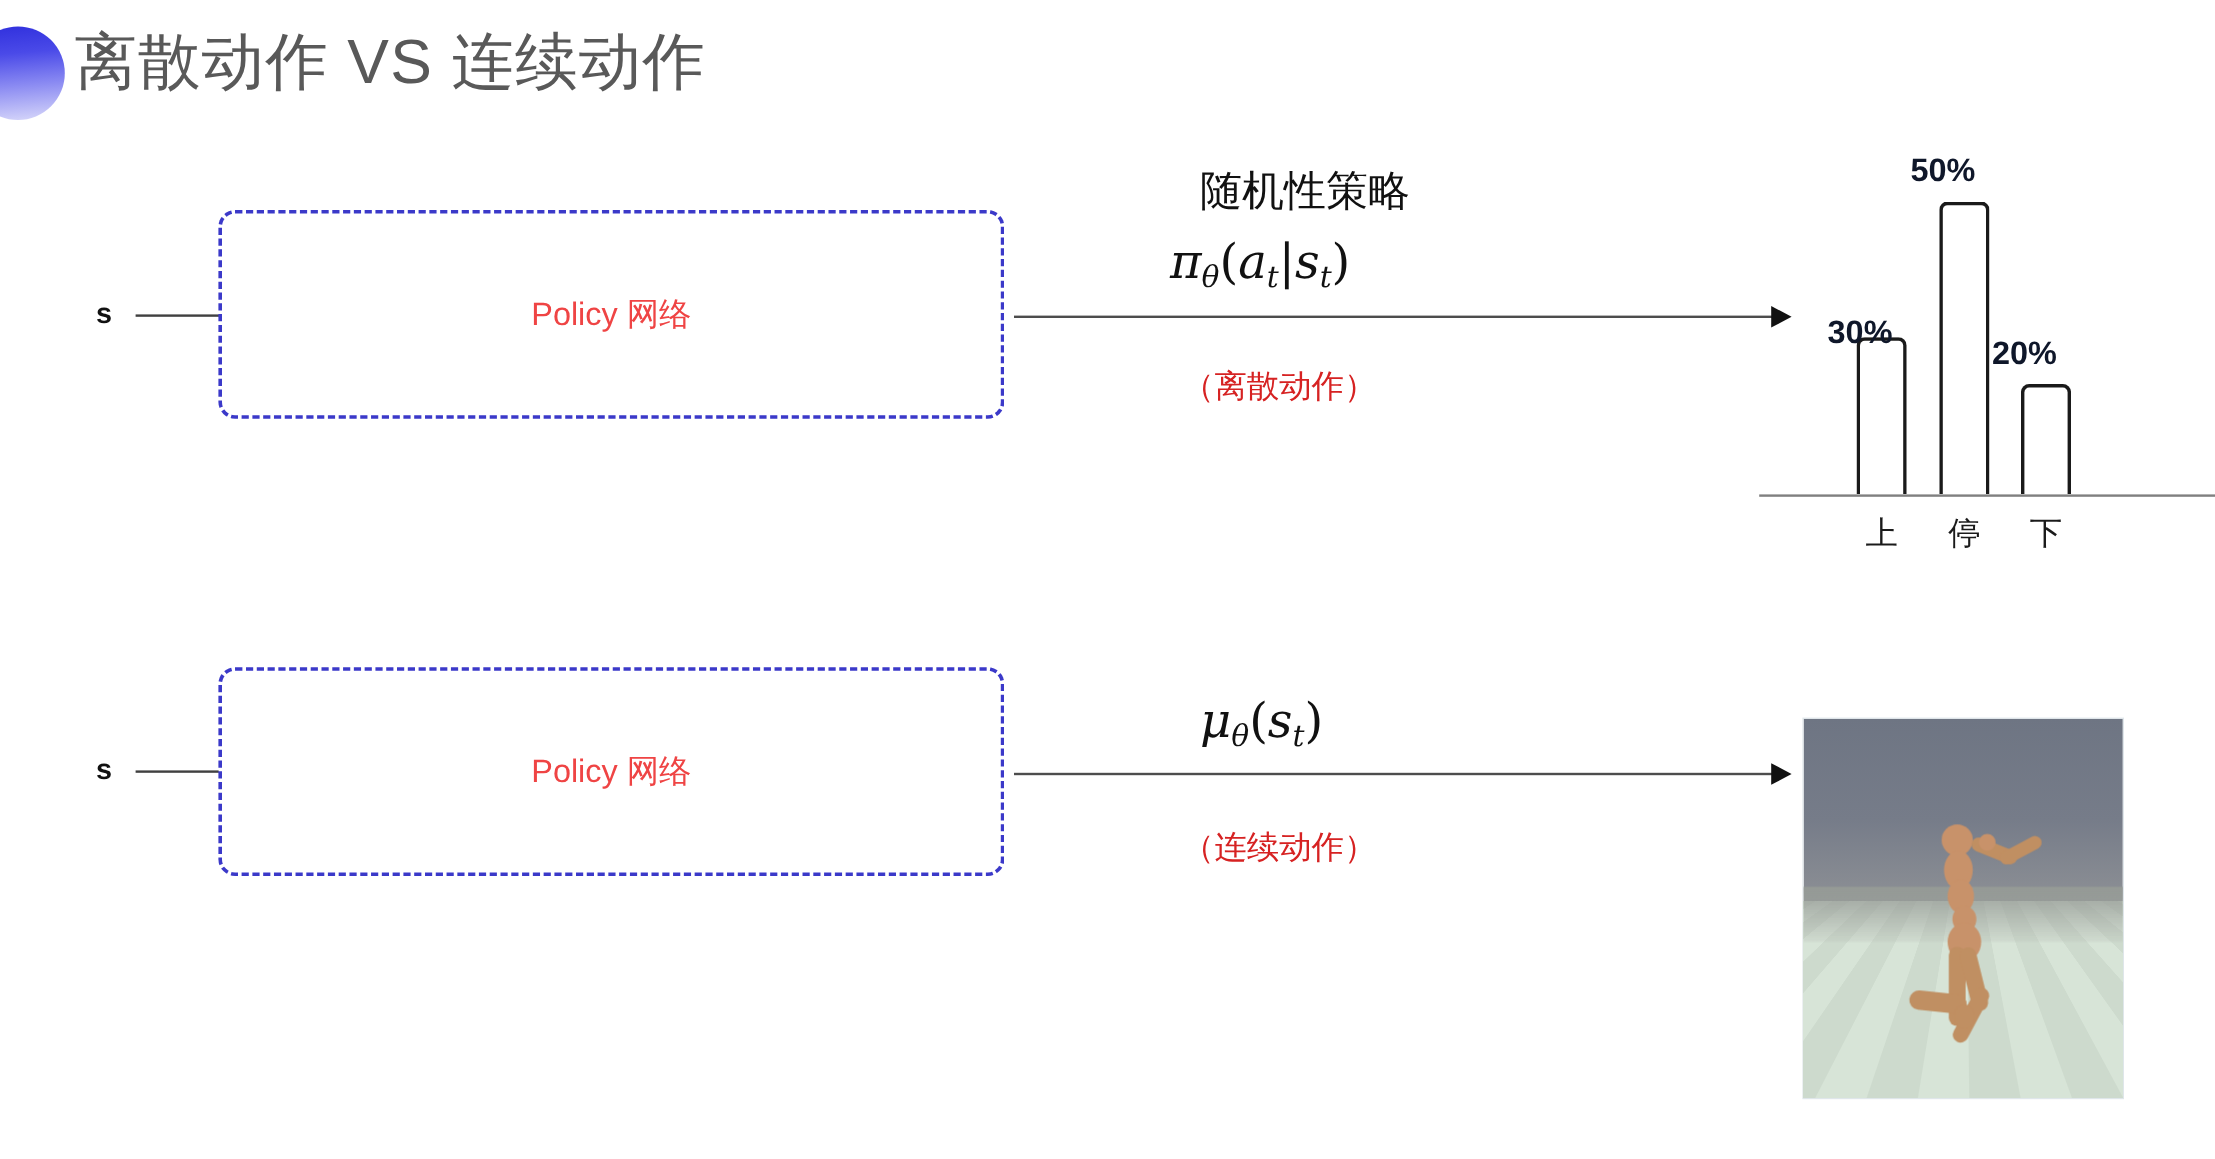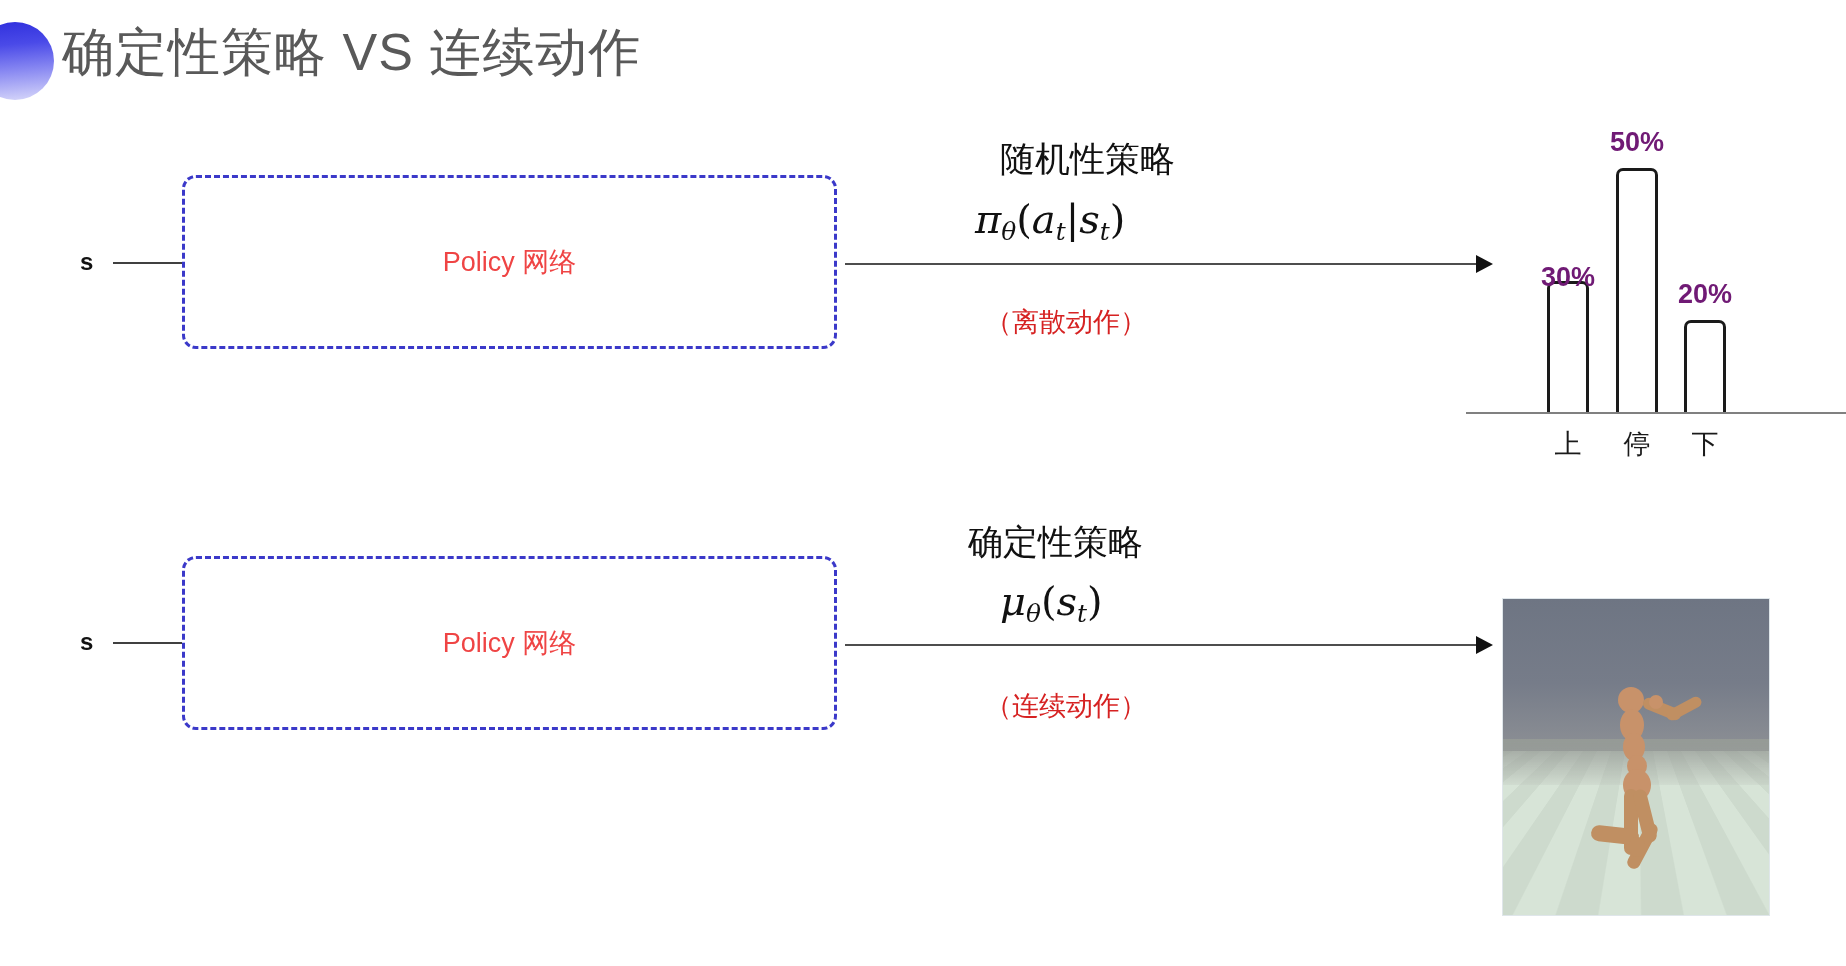--- a/index.html
+++ b/index.html
@@ -141,22 +141,22 @@
     border: 3px solid #1a1a1a;
     border-radius: 7px 7px 0 0;
     border-bottom: none;
     background: #ffffff;
     box-sizing: border-box;
   }
   .bar-value {
     position: absolute;
     font-size: 27px;
     font-weight: bold;
-    color: #701a75;
-    text-align: center;
+    color: #0f172a;
+    text-align: left;
     white-space: nowrap;
   }
   .bar-tick {
     position: absolute;
     font-size: 27px;
     color: #1a1a1a;
     text-align: center;
     white-space: nowrap;
   }
   #bar-axis {
@@ -216,21 +216,21 @@
     background: #c8926a;
     border-radius: 50%;
   }
 </style>
 </head>
 <body>
 
 <div id="slide">
 
   <div id="title-bullet"></div>
-  <div id="title-text">确定性策略 VS 连续动作</div>
+  <div id="title-text">离散动作 VS 连续动作</div>
 
   <div class="state-label" style="left:80px; top:248px;">s</div>
   <div class="in-arrow" style="left:113px; top:262px; width:103px;"></div>
 
   <div class="policy-box" style="left:182px; top:175px; width:655px; height:174px;">
     <div class="policy-box-label">Policy 网络</div>
   </div>
 
   <div class="out-arrow" style="left:845px; top:263px; width:645px;"></div>
 
@@ -262,21 +262,20 @@
 
   <div class="state-label" style="left:80px; top:628px;">s</div>
   <div class="in-arrow" style="left:113px; top:642px; width:103px;"></div>
 
   <div class="policy-box" style="left:182px; top:556px; width:655px; height:174px;">
     <div class="policy-box-label">Policy 网络</div>
   </div>
 
   <div class="out-arrow" style="left:845px; top:644px; width:645px;"></div>
 
-  <div class="annot-title" style="left:968px; top:519px;">确定性策略</div>
 
   <div class="annot-formula" style="left:1000px; top:578px;">
     <span>μ</span><span class="sub">θ</span><span class="up">(</span><span>s</span><span class="sub">t</span><span class="up">)</span>
   </div>
 
   <div class="annot-note" style="left:985px; top:688px;">（连续动作）</div>
 
   <div id="sim-image">
     <div id="sim-sky"></div>
     <div id="sim-floor"></div>

